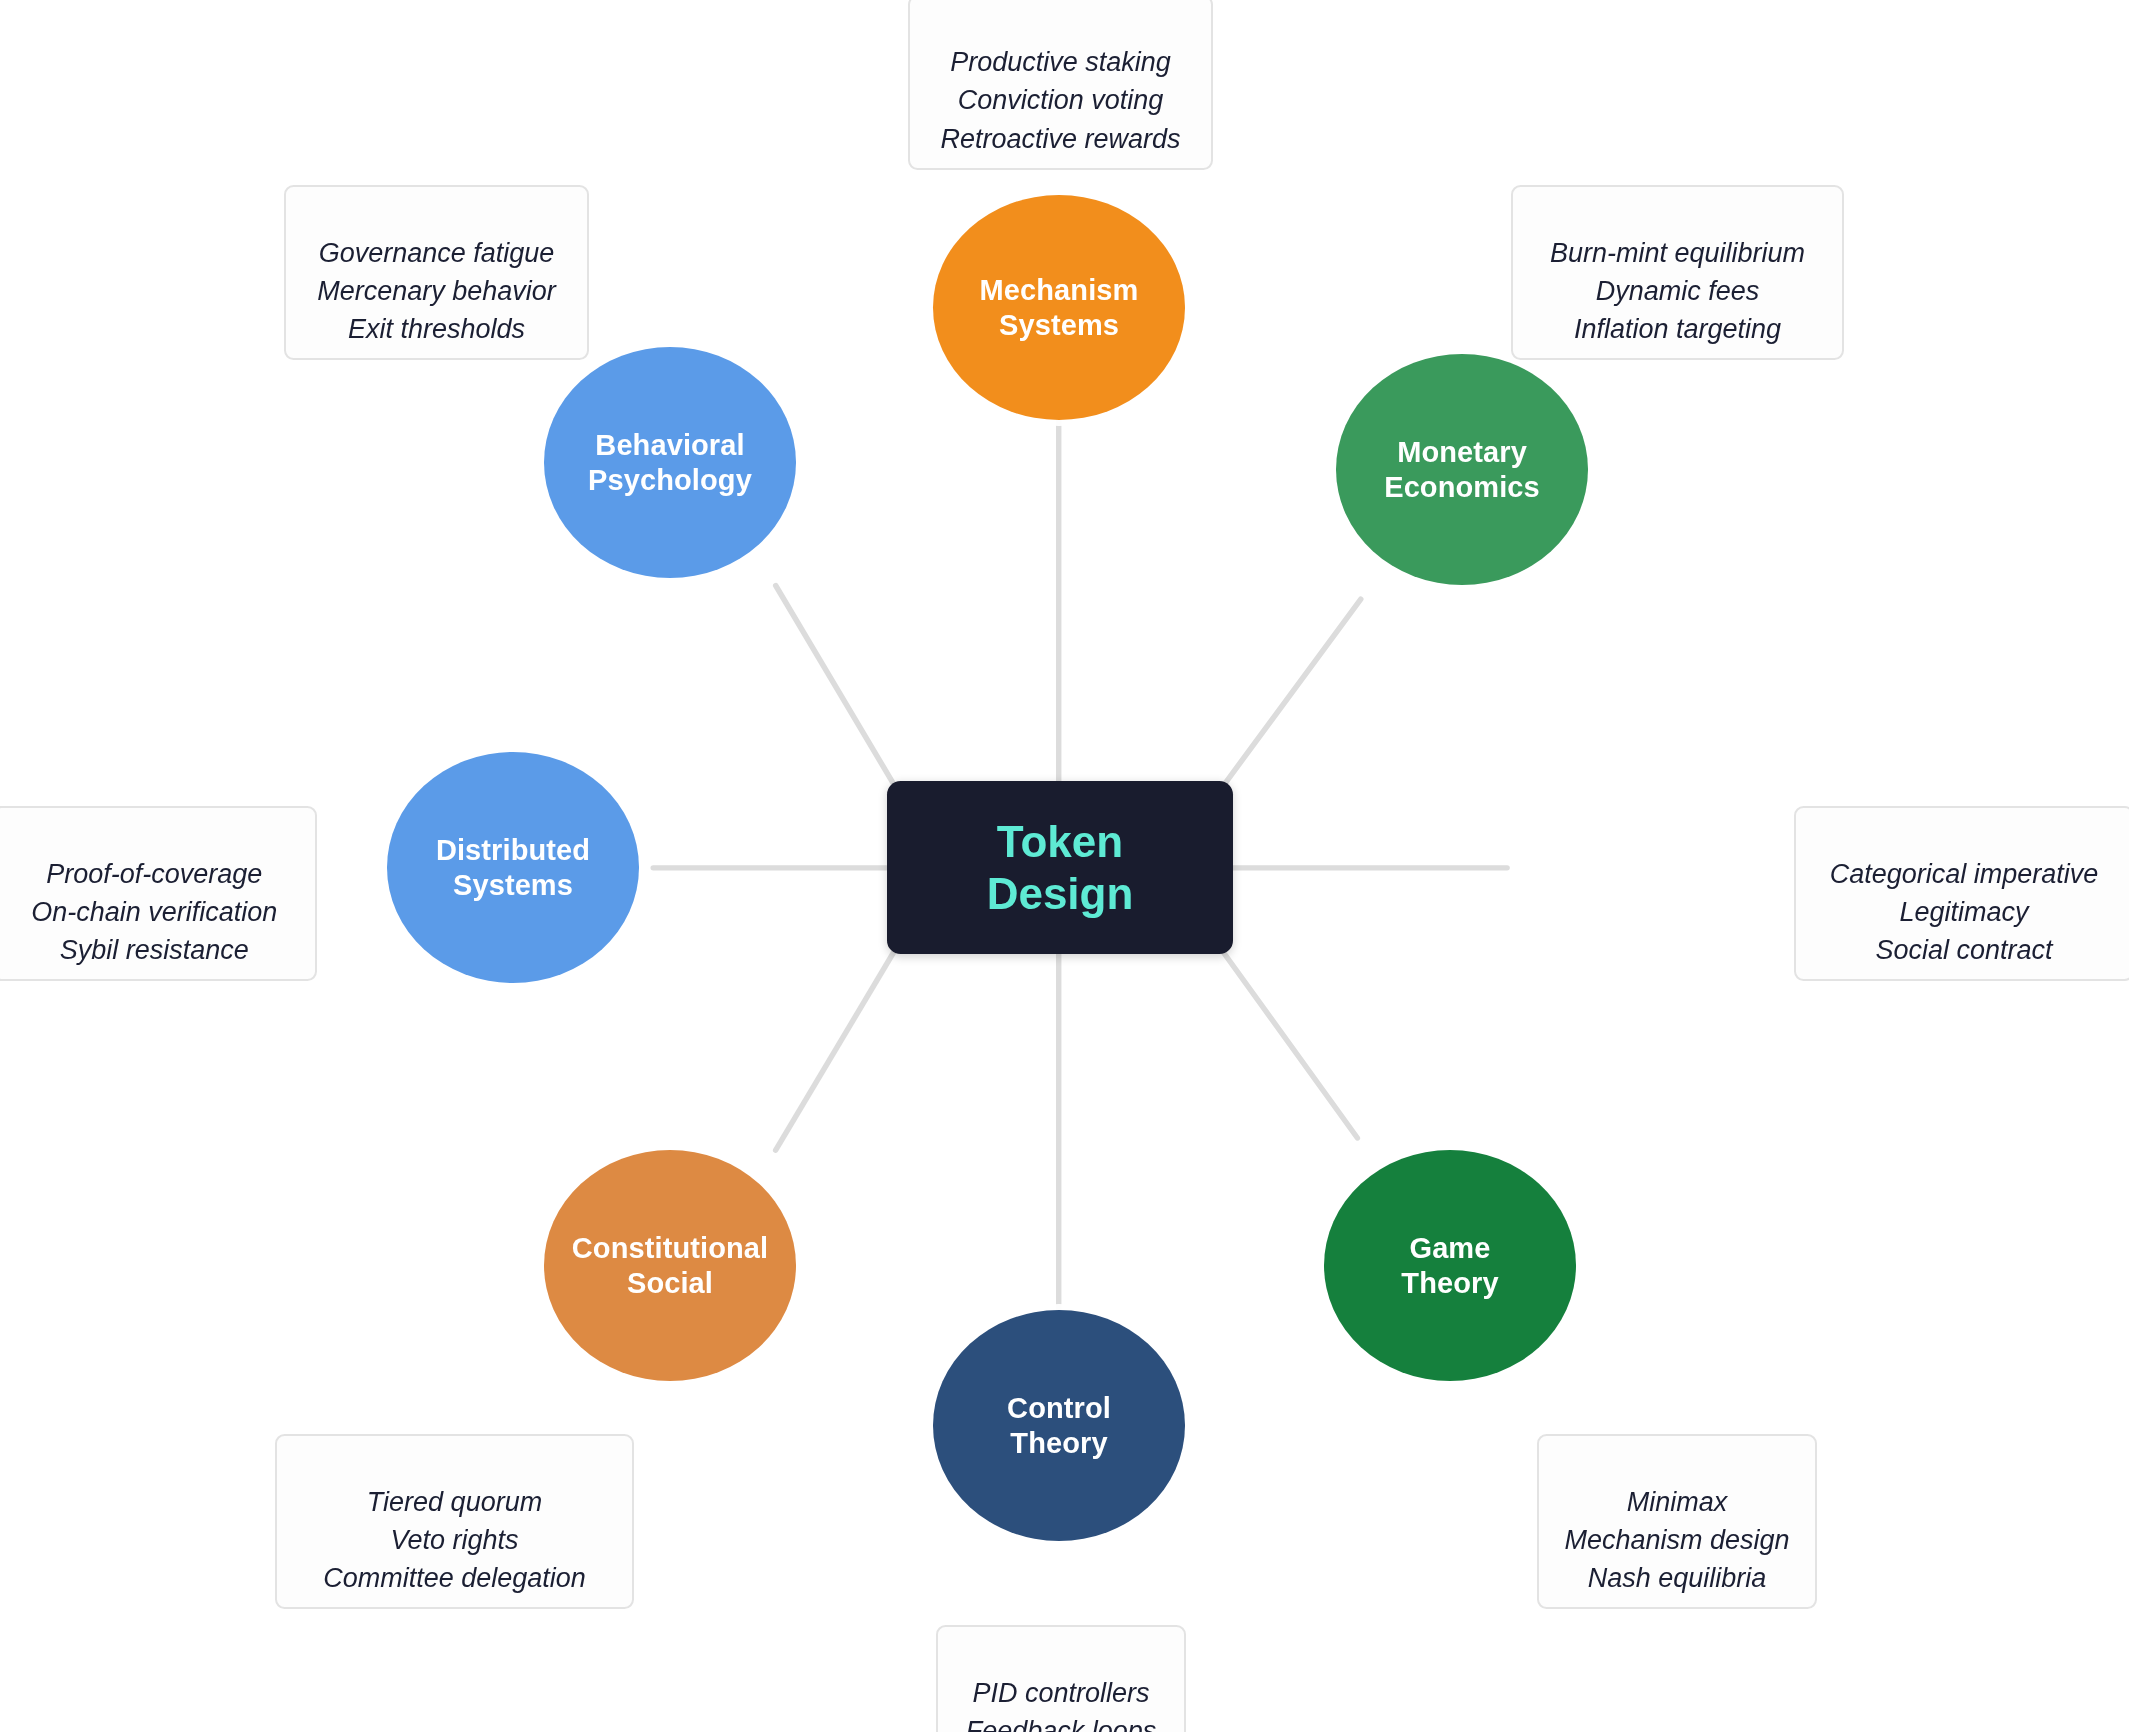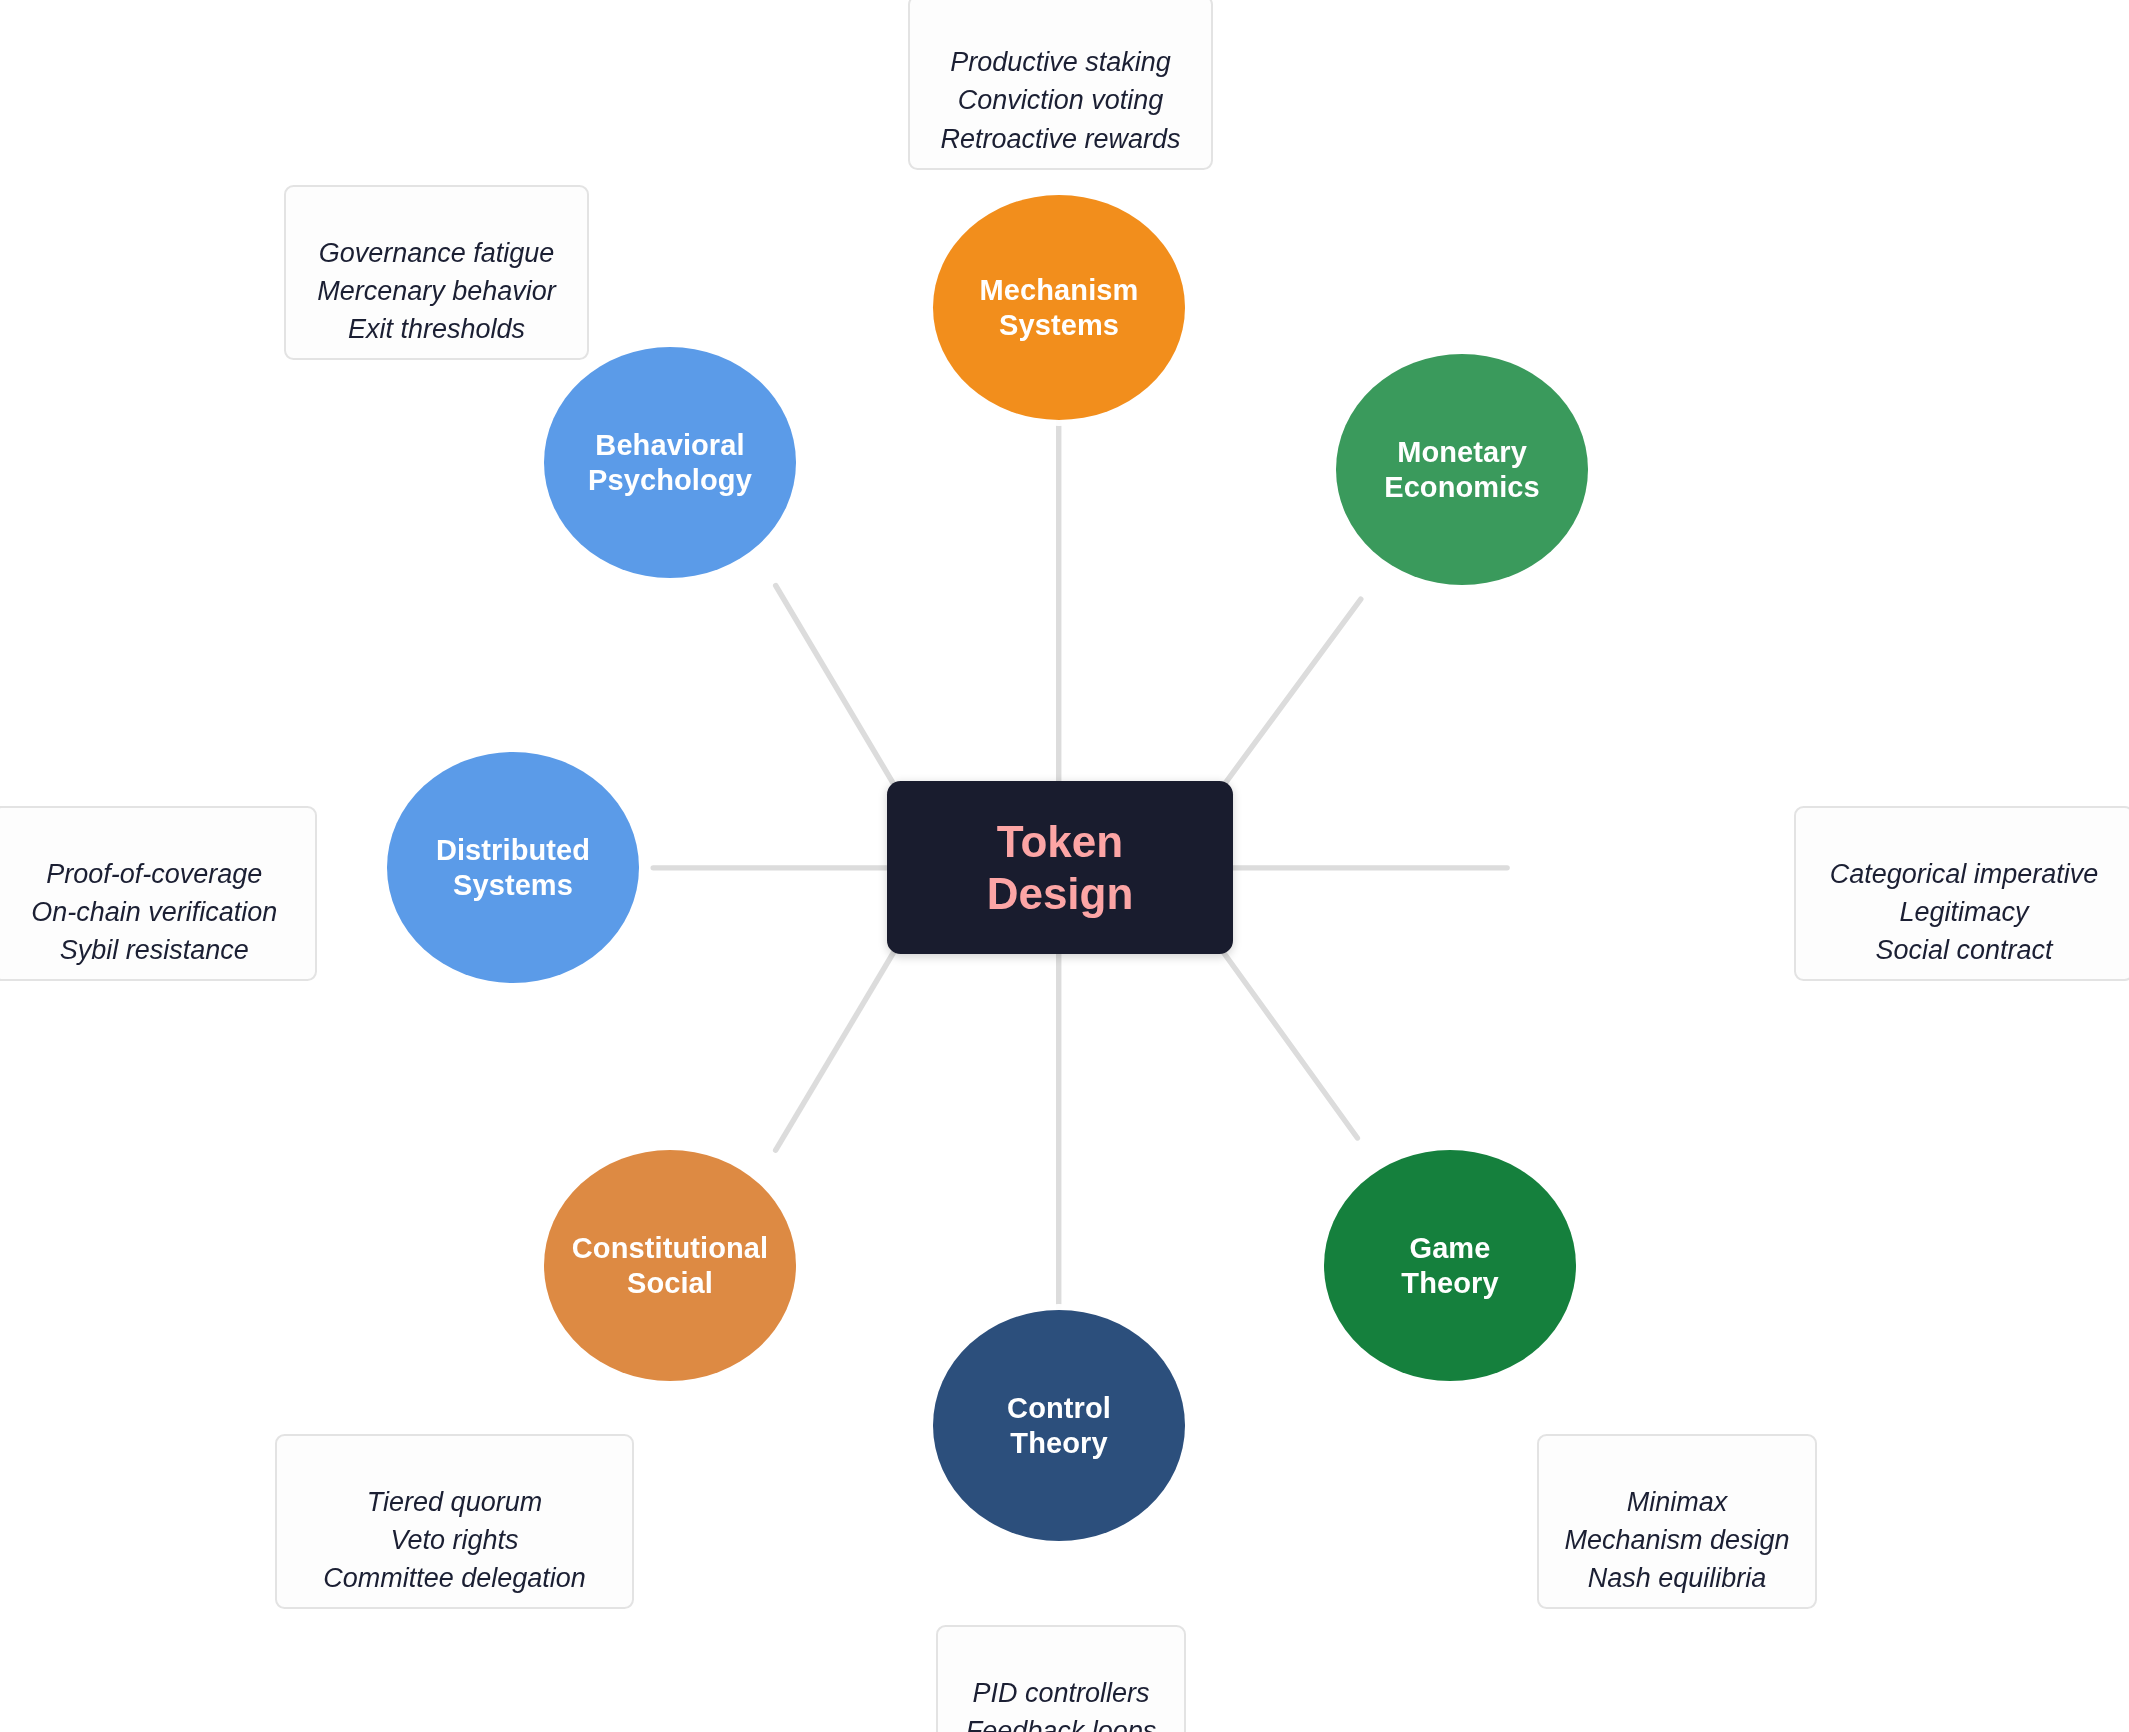--- a/index.html
+++ b/index.html
@@ -42,21 +42,21 @@
     padding: 0 9.5px;
   }
   .hub {
     position: absolute;
     background: #191C2E;
     border-radius: 13.6px;
     display: flex;
     align-items: center;
     justify-content: center;
     text-align: center;
-    color: #fca5a5;
+    color: #5eead4;
     font-weight: bold;
     font-size: 44px;
     line-height: 1.18;
     box-shadow: 0 2.7px 9.5px rgba(0,0,0,0.18);
   }
   .hub-label { white-space: pre-line; }
   .note {
     position: absolute;
     background: #fdfdfd;
     border: 2px solid #e3e3e3;
@@ -130,20 +130,25 @@
     <span class="hub-label">Token
 Design</span>
   </div>
 
   <div class="note" style="left:908px; top:-5.4px; width:305px;">
     <span>Productive staking
 Conviction voting
 Retroactive rewards</span>
   </div>
 
+  <div class="note" style="left:1511px; top:185px; width:333px;">
+    <span>Burn-mint equilibrium
+Dynamic fees
+Inflation targeting</span>
+  </div>
 
   <div class="note" style="left:1794px; top:806px; width:340px;">
     <span>Categorical imperative
 Legitimacy
 Social contract</span>
   </div>
 
   <div class="note" style="left:1537px; top:1434px; width:280px;">
     <span>Minimax
 Mechanism design

